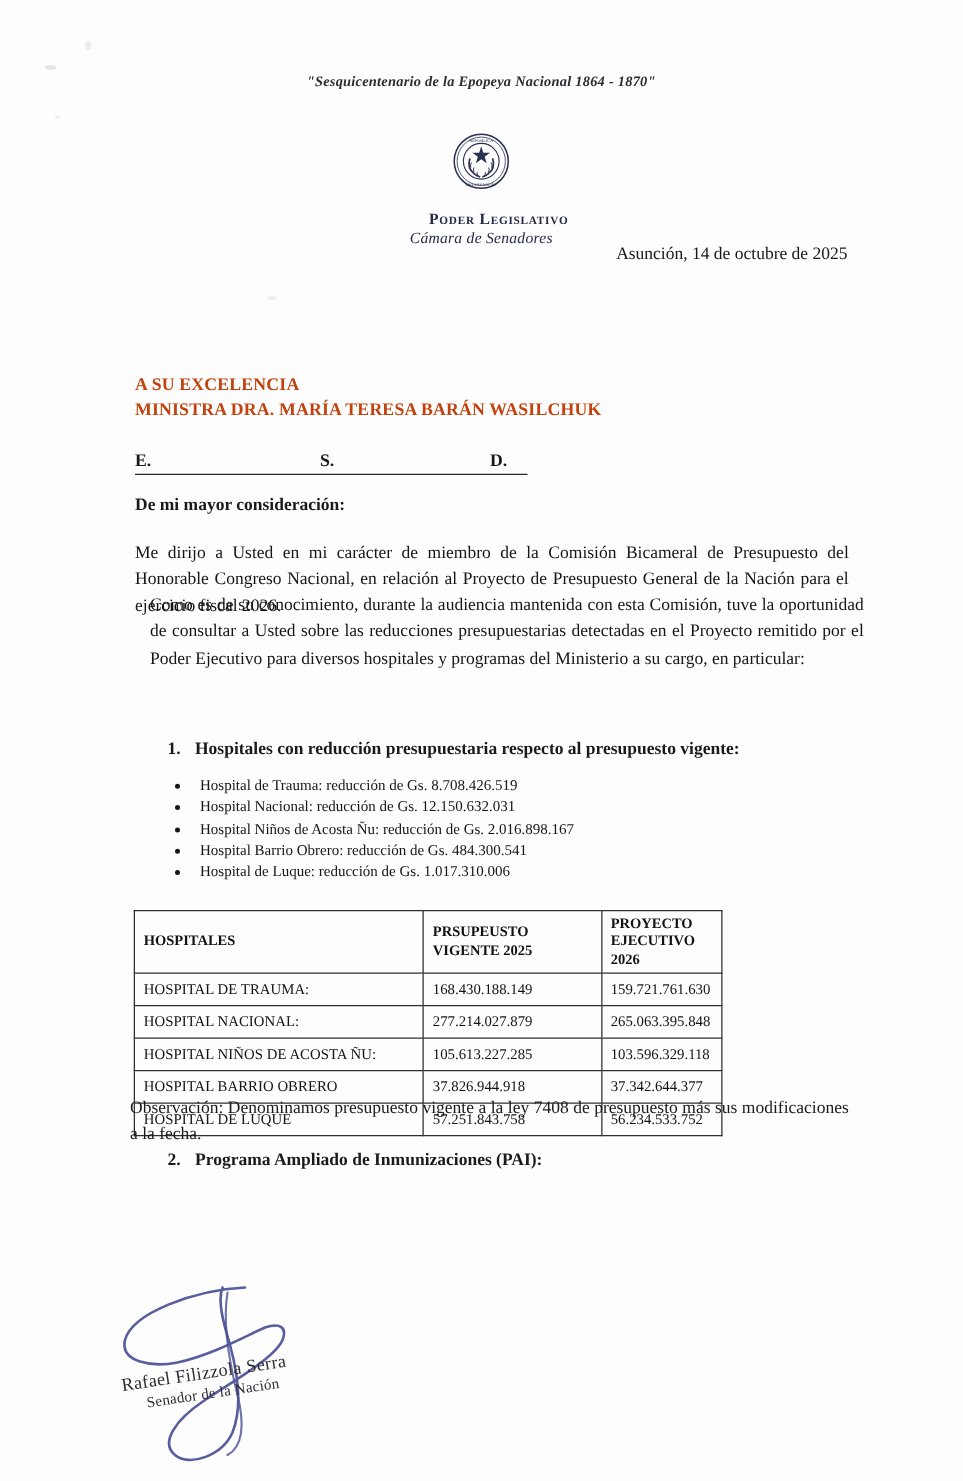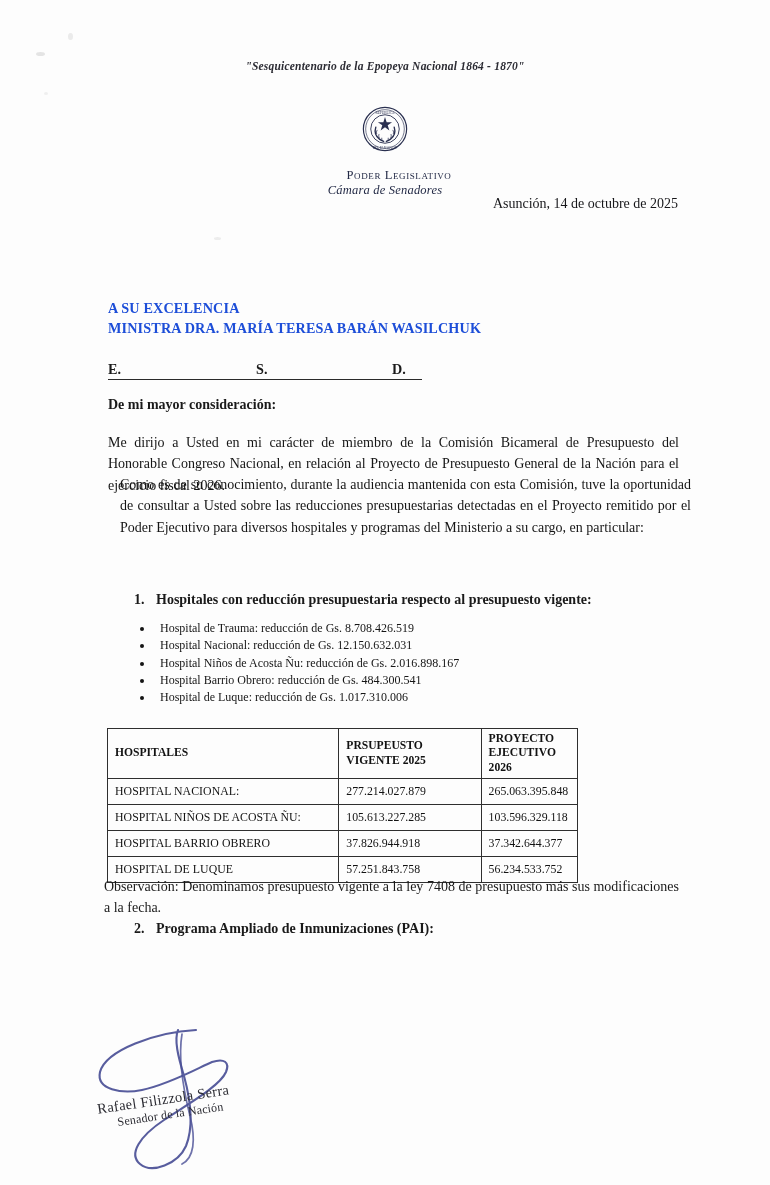--- a/index.html
+++ b/index.html
@@ -64,21 +64,21 @@
     left: 0;
     width: 770px;
     text-align: center;
     line-height: 1.22;
   }
   .org .l1 {
     font-size: 12.5px;
     font-variant: small-caps;
     letter-spacing: .6px;
     color: #232a46;
-    font-weight: 400;
+    font-weight: 700;
     padding-left: 28px;
   }
   .org .l2 {
     font-size: 12.5px;
     font-style: italic;
     color: #232a46;
     letter-spacing: .2px;
   }
 
   .datecity {
@@ -90,21 +90,21 @@
   }
 
   .addressee {
     position: absolute;
     top: 298px;
     left: 108px;
     font-weight: 700;
     font-size: 14.2px;
     line-height: 1.42;
     letter-spacing: .15px;
-    color: #1d4ed8;
+    color: #c2410c;
   }
   .esd {
     position: absolute;
     top: 360px;
     left: 108px;
     width: 314px;
     font-weight: 700;
     font-size: 14.2px;
     border-bottom: 1.4px solid #2a2a2a;
     height: 19px;
@@ -300,20 +300,25 @@
           <div>VIGENTE 2025</div>
         </th>
         <th class="c2">
           <div>PROYECTO</div>
           <div>EJECUTIVO 2026</div>
         </th>
       </tr>
     </thead>
     <tbody>
       <tr>
+        <td class="c0">HOSPITAL DE TRAUMA:</td>
+        <td class="c1">168.430.188.149</td>
+        <td class="c2">159.721.761.630</td>
+      </tr>
+      <tr>
         <td class="c0">HOSPITAL NACIONAL:</td>
         <td class="c1">277.214.027.879</td>
         <td class="c2">265.063.395.848</td>
       </tr>
       <tr>
         <td class="c0">HOSPITAL NIÑOS DE ACOSTA ÑU:</td>
         <td class="c1">105.613.227.285</td>
         <td class="c2">103.596.329.118</td>
       </tr>
       <tr>

